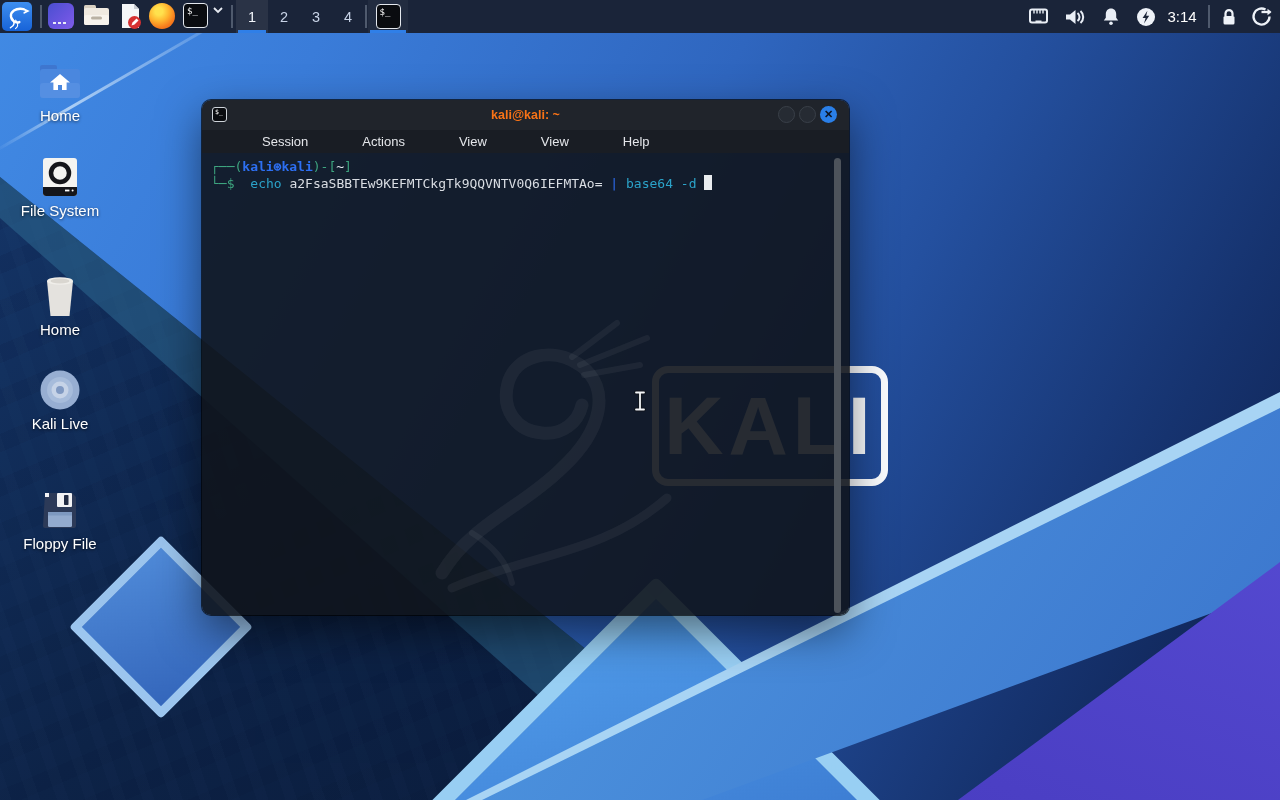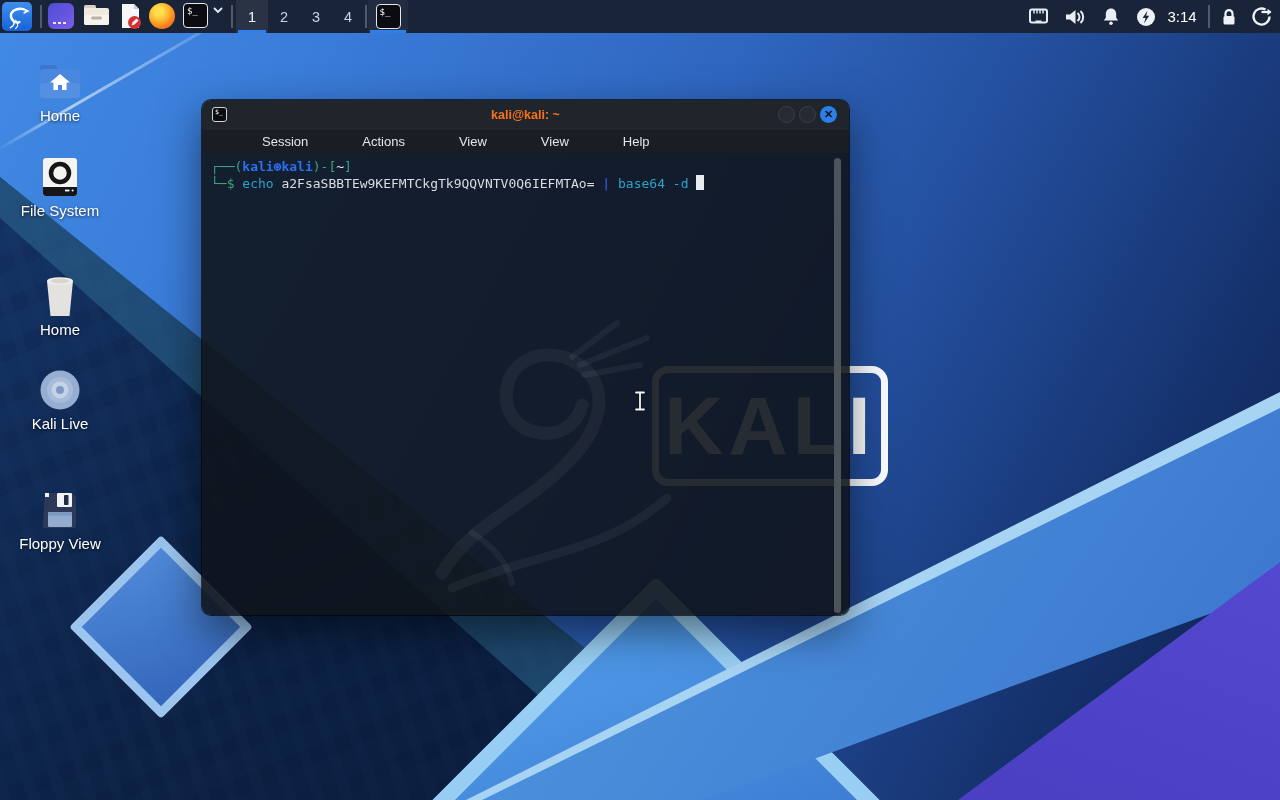--- a/index.html
+++ b/index.html
@@ -177,21 +177,21 @@
   <div class="d-glyph">
     <svg width="40" height="40" viewBox="0 0 40 40">
       <path d="M5,3 h27 l4,4 v29 a2,2 0 0 1 -2,2 h-29 a2,2 0 0 1 -2,-2 z" fill="#2c3a58"></path>
       <rect x="17" y="3" width="15" height="14" rx="1" fill="#f2f3f5"></rect>
       <rect x="24" y="5" width="4.5" height="10" rx="0.8" fill="#222c44"></rect>
       <rect x="8" y="22" width="24" height="15" rx="1.5" fill="#93abce"></rect>
       <rect x="8" y="22" width="24" height="3.5" fill="#7e99c0"></rect>
       <rect x="5" y="3" width="4" height="4" fill="#f2f3f5"></rect>
     </svg>
   </div>
-  <div class="d-label">Floppy View</div>
+  <div class="d-label">Floppy File</div>
 </div>
 
 <div class="term">
   <div class="titlebar">
     <div class="t-icon term-glyph-sm">$_</div>
     <div class="t-title">kali@kali: ~</div>
     <div class="wbtn min"></div>
     <div class="wbtn max"></div>
     <div class="wbtn close">✕</div>
   </div>
@@ -205,21 +205,21 @@
   <div class="content">
     <svg class="dragon" width="320" height="320" viewBox="0 0 320 320">
       <g fill="none" stroke="rgba(255,255,255,0.05)" stroke-linecap="round">
         <path d="M30,290 C60,240 110,225 150,185 C190,148 200,105 168,82 C140,63 104,72 96,100 C89,126 104,148 130,150 C150,152 166,140 170,122" stroke-width="13"></path>
         <path d="M168,82 L235,55 M172,92 L228,82 M160,74 L205,40" stroke-width="6"></path>
         <path d="M40,305 C120,270 190,272 255,215" stroke-width="9"></path>
         <path d="M60,250 C80,262 96,280 100,300" stroke-width="6"></path>
       </g>
     </svg>
     <div class="tline"><span style="color: rgb(61, 164, 127);">┌──(</span><span class="b" style="color: rgb(45, 111, 242);">kali⊛kali</span><span style="color: rgb(61, 164, 127);">)-[</span><span style="color: rgb(232, 236, 242);">~</span><span style="color: rgb(61, 164, 127);">]</span></div>
-    <div class="tline"><span style="color: rgb(61, 164, 127);">└─$ </span><span style="color: rgb(43, 163, 201);">echo</span><span style="color: rgb(217, 221, 227);"> a2FsaSBBTEw9KEFMTCkgTk9QQVNTV0Q6IEFMTAo= </span><span style="color: rgb(44, 108, 240);">|</span><span style="color: rgb(43, 163, 201);"> base64 -d </span><span class="cursor"></span></div>
+    <div class="tline"><span style="color: rgb(61, 164, 127);">└─$ </span><span style="color: rgb(43, 163, 201); margin-left: 8px;">echo</span><span style="color: rgb(217, 221, 227);"> a2FsaSBBTEw9KEFMTCkgTk9QQVNTV0Q6IEFMTAo= </span><span style="color: rgb(44, 108, 240);">|</span><span style="color: rgb(43, 163, 201);"> base64 -d </span><span class="cursor"></span></div>
     <div class="scrollbar"></div>
   </div>
 </div>
 
 <div class="panel">
   <div class="kali-btn">
     <svg width="26" height="27" viewBox="0 0 28 28">
       <g fill="none" stroke="#ffffff" stroke-linecap="round">
         <path d="M21,6 C12,4.5 7,9 7.5,14 C8,19 13,21.5 16.5,20" stroke-width="2.6"></path>
         <path d="M21,6 l4.5,2.2 l-3.6,1.8" stroke-width="2"></path>

